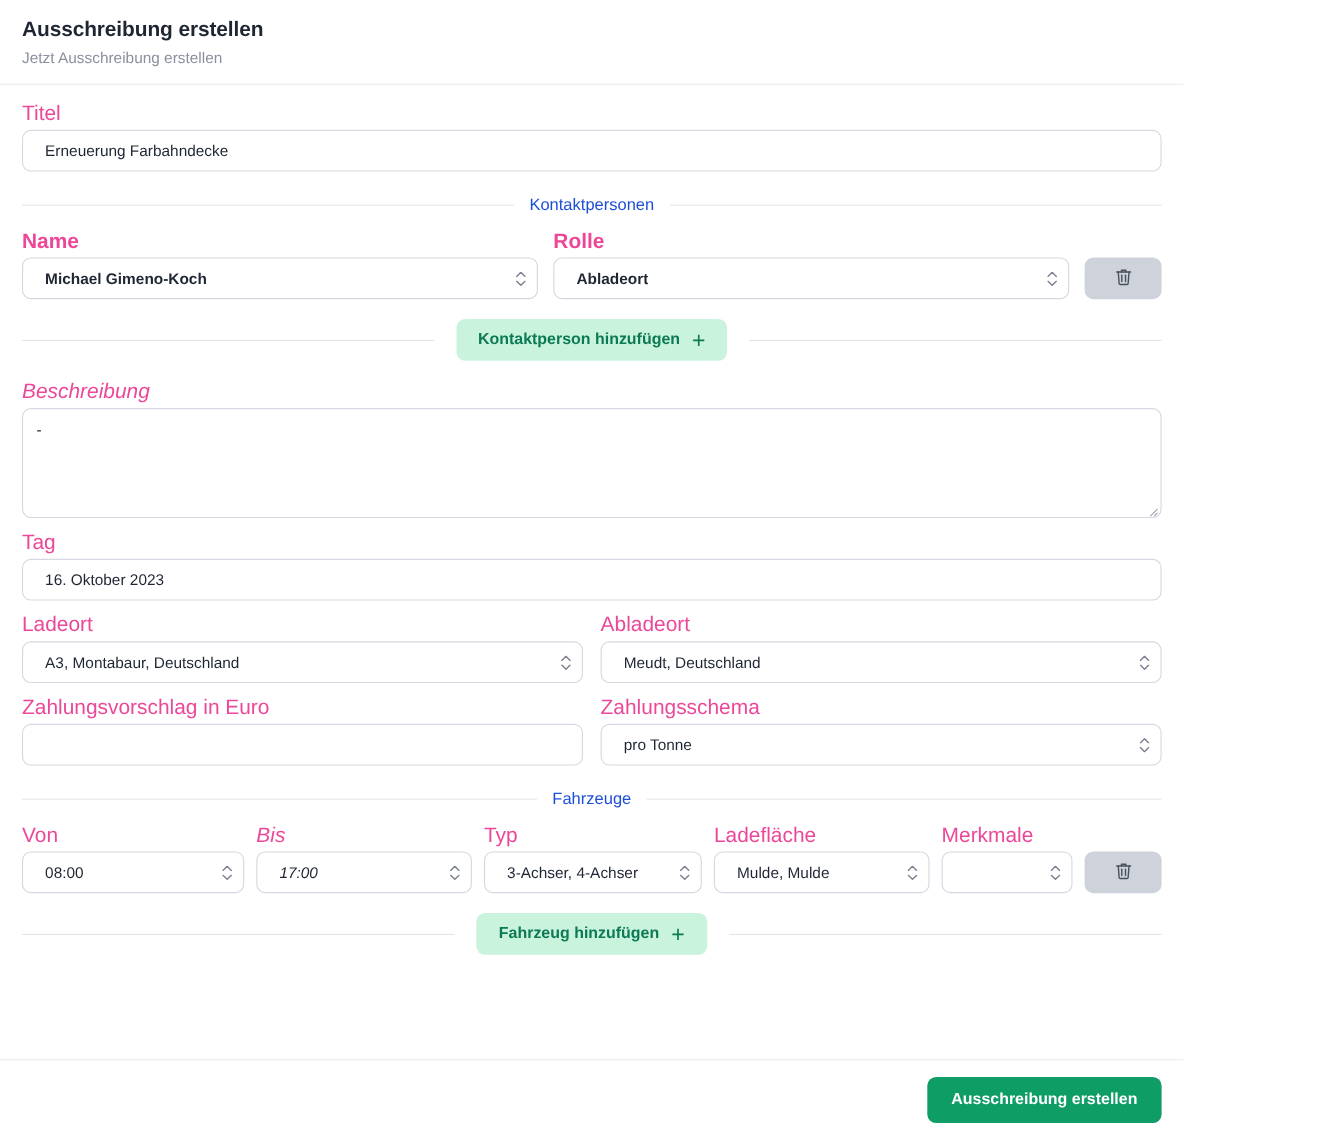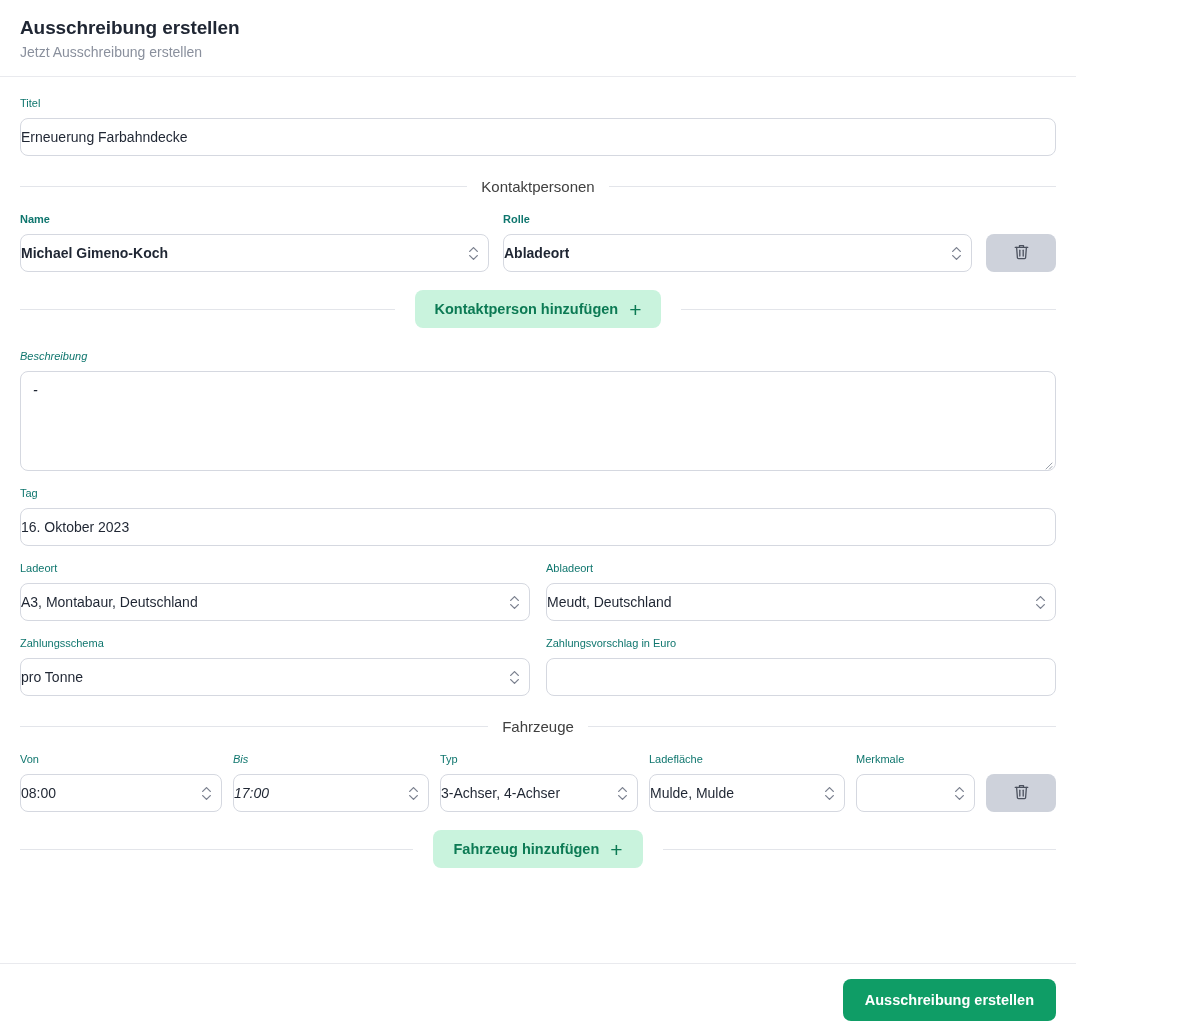--- a/index.html
+++ b/index.html
@@ -40,37 +40,37 @@
   }
 
   
   .body {
     flex: 1 1 auto;
     padding: 18px 20px 0 20px;
     overflow: hidden;
   }
 
   .field-label {
-    font-size: 11px;
-    color: #0f766e;
+    font-size: 19px;
+    color: #ec4899;
     line-height: 17px;
     margin-bottom: 6px;
     display: block;
   }
 
   .ctl {
     width: 100%;
     height: 38px;
     border: 1px solid #d5d8e0;
     border-radius: 8px;
     background: #ffffff;
     font-family: "Liberation Sans", sans-serif;
     font-size: 14px;
     color: #1f2633;
-    padding: 0 0;
+    padding: 0 20px;
     line-height: 36px;
     display: flex;
     align-items: center;
     position: relative;
   }
   .ctl-text { white-space: nowrap; overflow: hidden; text-overflow: ellipsis; }
 
   .ctl.select { padding-right: 30px; }
   .chev {
     position: absolute;
@@ -122,21 +122,21 @@
   }
 
   
   .sec {
     display: flex;
     align-items: center;
     gap: 14px;
     margin: 22px 0 16px 0;
   }
   .sec .line { flex: 1 1 auto; height: 1px; background: #e3e5ea; }
-  .sec .sec-title { font-size: 15px; color: #404040; white-space: nowrap; }
+  .sec .sec-title { font-size: 15px; color: #1d4ed8; white-space: nowrap; }
 
   
   .addrow {
     display: flex;
     align-items: center;
     gap: 20px;
     margin: 18px 0 0 0;
   }
   .addrow .line { flex: 1 1 auto; height: 1px; background: #e3e5ea; }
   .add-btn {
@@ -308,37 +308,37 @@
             <svg width="9" height="5" viewBox="0 0 9 5">
                 <path d="M0.7 0.6 L4.5 4.4 L8.3 0.6" fill="none" stroke="currentColor" stroke-width="1.3" stroke-linecap="round" stroke-linejoin="round"></path>
               </svg>
           </span>
         </div>
       </div>
     </div>
 
     <div class="row2 mt14">
       <div class="col">
-        <label class="field-label">Zahlungsschema</label>
-        <div class="ctl select">
-          <span class="ctl-text">pro Tonne</span>
-          <span class="chev">
-            <svg width="9" height="5" viewBox="0 0 9 5">
-                <path d="M0.7 4.4 L4.5 0.6 L8.3 4.4" fill="none" stroke="currentColor" stroke-width="1.3" stroke-linecap="round" stroke-linejoin="round"></path>
-              </svg>
-            <svg width="9" height="5" viewBox="0 0 9 5">
-                <path d="M0.7 0.6 L4.5 4.4 L8.3 0.6" fill="none" stroke="currentColor" stroke-width="1.3" stroke-linecap="round" stroke-linejoin="round"></path>
-              </svg>
-          </span>
-        </div>
-      </div>
-      <div class="col">
         <label class="field-label">Zahlungsvorschlag in Euro</label>
         <div class="ctl">
           <span class="ctl-text"></span>
+        </div>
+      </div>
+      <div class="col">
+        <label class="field-label">Zahlungsschema</label>
+        <div class="ctl select">
+          <span class="ctl-text">pro Tonne</span>
+          <span class="chev">
+            <svg width="9" height="5" viewBox="0 0 9 5">
+                <path d="M0.7 4.4 L4.5 0.6 L8.3 4.4" fill="none" stroke="currentColor" stroke-width="1.3" stroke-linecap="round" stroke-linejoin="round"></path>
+              </svg>
+            <svg width="9" height="5" viewBox="0 0 9 5">
+                <path d="M0.7 0.6 L4.5 4.4 L8.3 0.6" fill="none" stroke="currentColor" stroke-width="1.3" stroke-linecap="round" stroke-linejoin="round"></path>
+              </svg>
+          </span>
         </div>
       </div>
     </div>
 
     <div class="sec">
       <div class="line"></div>
       <div class="sec-title">Fahrzeuge</div>
       <div class="line"></div>
     </div>
 

